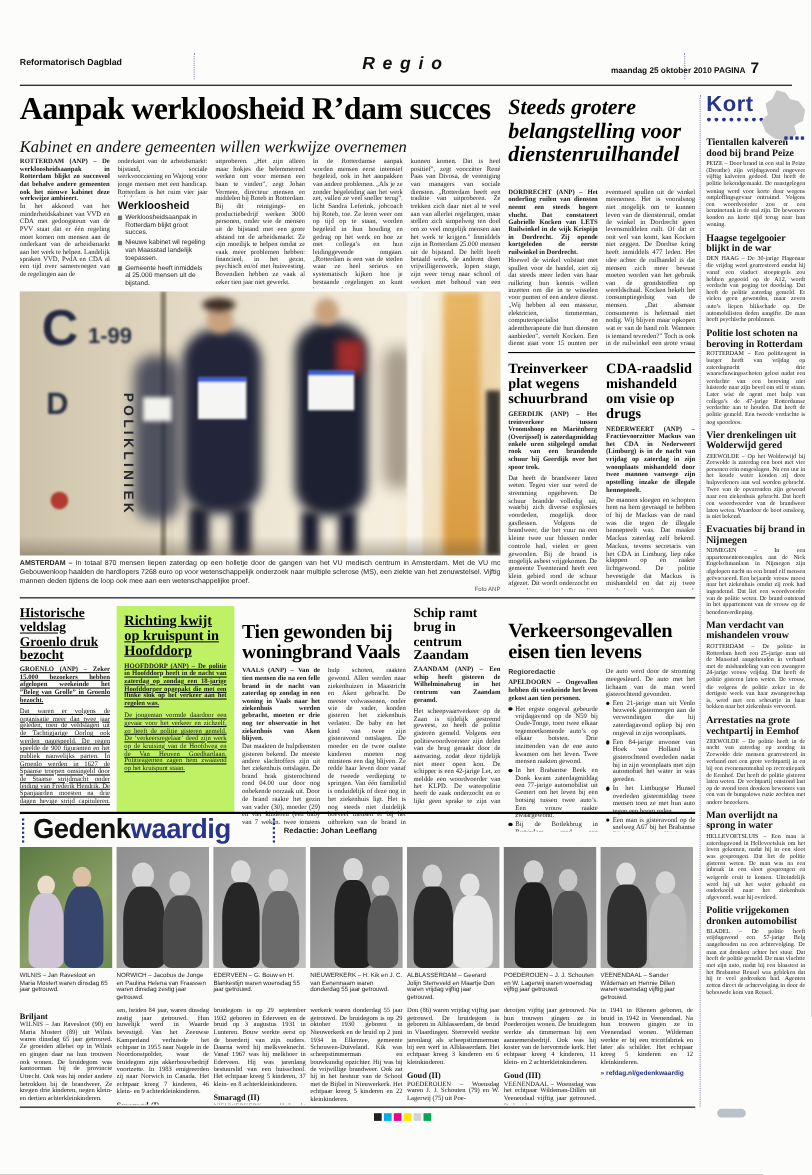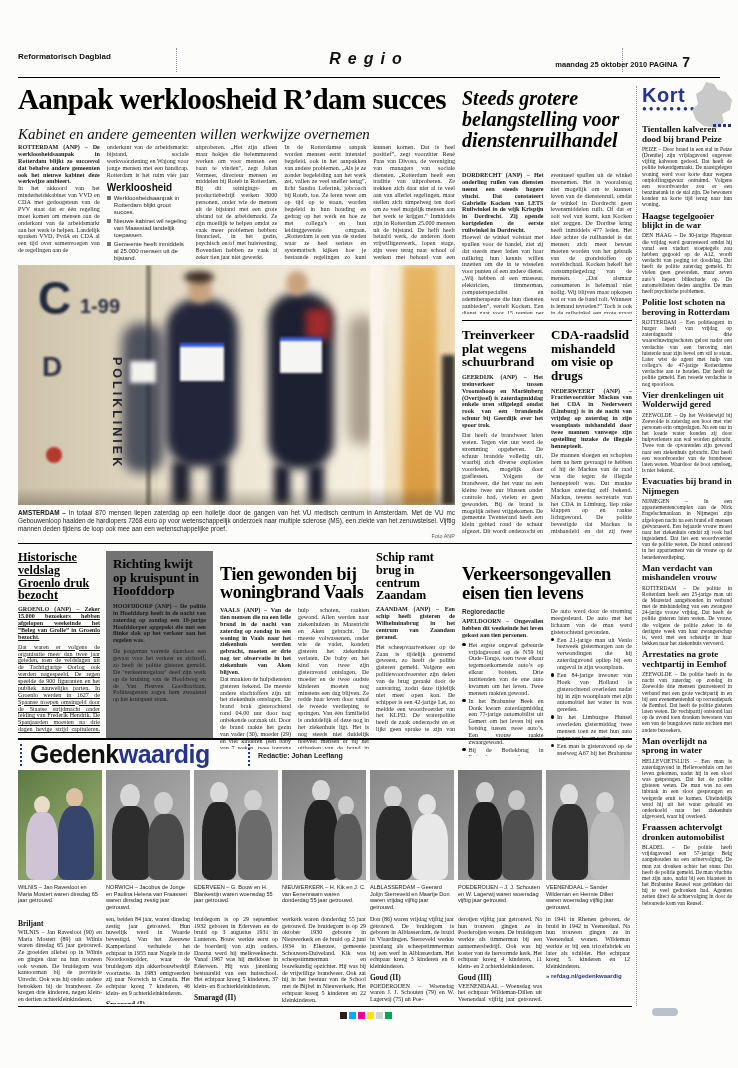--- a/index.html
+++ b/index.html
@@ -29,21 +29,21 @@
   .kort-title{font-size:9px;line-height:1.08;font-weight:bold;margin:0 0 1.5px 0;font-family:"Liberation Serif",serif;}
   .kort-body{font-size:5.5px;line-height:1.12;text-align:justify;margin-bottom:4px;}
   .kort-item{margin-bottom:3px;}
   
   .ibox-title{font-size:10px;font-weight:bold;margin:3px 0 2px 0;}
   .ibox-li{display:flex;gap:3px;margin-bottom:2.5px;font-size:6px;line-height:1.15;text-align:left;color:#222;}
   .sq{flex:0 0 auto;width:4px;height:4px;background:#7a7a7a;margin-top:1px;}
   .dot{flex:0 0 auto;width:3.5px;height:3.5px;border-radius:50%;background:#111;margin-top:1.2px;}
   .b-li{display:flex;gap:3px;margin-bottom:1px;}
   
-  .graybox{background:#737373;padding:6px 7px;box-sizing:border-box;}
+  .graybox{background:#bef264;padding:6px 7px;box-sizing:border-box;text-decoration:underline;}
   
   .photo{overflow:hidden;background:linear-gradient(100deg,#cfc3ab 0%,#ddd2bc 22%,#e9e0cc 42%,#f2ead9 62%,#f6efdf 78%,#eed6ab 92%,#f3e8d2 100%);}
   .ph-el{position:absolute;}
   .caption{font-size:6.4px;line-height:1.25;text-align:justify;color:#222;}
   .credit{font-size:5.5px;color:#555;text-align:right;}
   
   .kort-label{font-size:20px;font-weight:bold;color:#26348c;letter-spacing:0.5px;}
   .kdots{letter-spacing:2px;color:#26348c;font-size:8px;line-height:4px;}
   
   .gw-title{font-size:25px;font-weight:bold;letter-spacing:-0.5px;}
@@ -373,21 +373,21 @@
         </div>
       <div class="kort-item">
           <div class="kort-title">Arrestaties na grote vechtpartij in Eemhof</div>
           <div class="kort-body">ZEEWOLDE – De politie heeft in de nacht van zaterdag op zondag in Zeewolde drie mensen gearresteerd in verband met een grote vechtpartij in en bij een evenementenhal op recreatiepark de Eemhof. Dat heeft de politie gisteren laten weten. De vechtpartij ontstond laat op de avond toen dronken bewoners van een van de bungalows ruzie zochten met andere bezoekers.</div>
         </div>
       <div class="kort-item">
           <div class="kort-title">Man overlijdt na sprong in water</div>
           <div class="kort-body">HELLEVOETSLUIS – Een man is zaterdagavond in Hellevoetsluis om het leven gekomen, nadat hij in een sloot was gesprongen. Dat liet de politie gisteren weten. De man was na een inbraak in een sloot gesprongen en weigerde eruit te komen. Uiteindelijk werd hij uit het water gehaald en onderkoeld naar het ziekenhuis afgevoerd, waar hij overleed.</div>
         </div>
       <div class="kort-item">
-          <div class="kort-title">Fraassen achtervolgt dronken automobilist</div>
+          <div class="kort-title">Politie vrijgekomen dronken automobilist</div>
           <div class="kort-body">BLADEL – De politie heeft vrijdagavond een 57-jarige Belg aangehouden na een achtervolging. De man zat dronken achter het stuur. Dat heeft de politie gemeld. De man vluchtte met zijn auto, nadat bij een blaastest in het Brabantse Reusel was gebleken dat hij te veel gedronken had. Agenten zetten direct de achtervolging in door de bebouwde kom van Reusel.</div>
         </div>
     </div>
   </div>
   <div class="abs pill" style="left:652px;top:1008px;"></div>
 
   <div class="abs regrow" style="left:340px;top:1012px;" id="regmarks">
       <div class="regsq" style="background: rgb(35, 31, 32);"></div>
       <div class="regsq" style="background: rgb(0, 174, 239);"></div>
       <div class="regsq" style="background: rgb(236, 0, 140);"></div>

